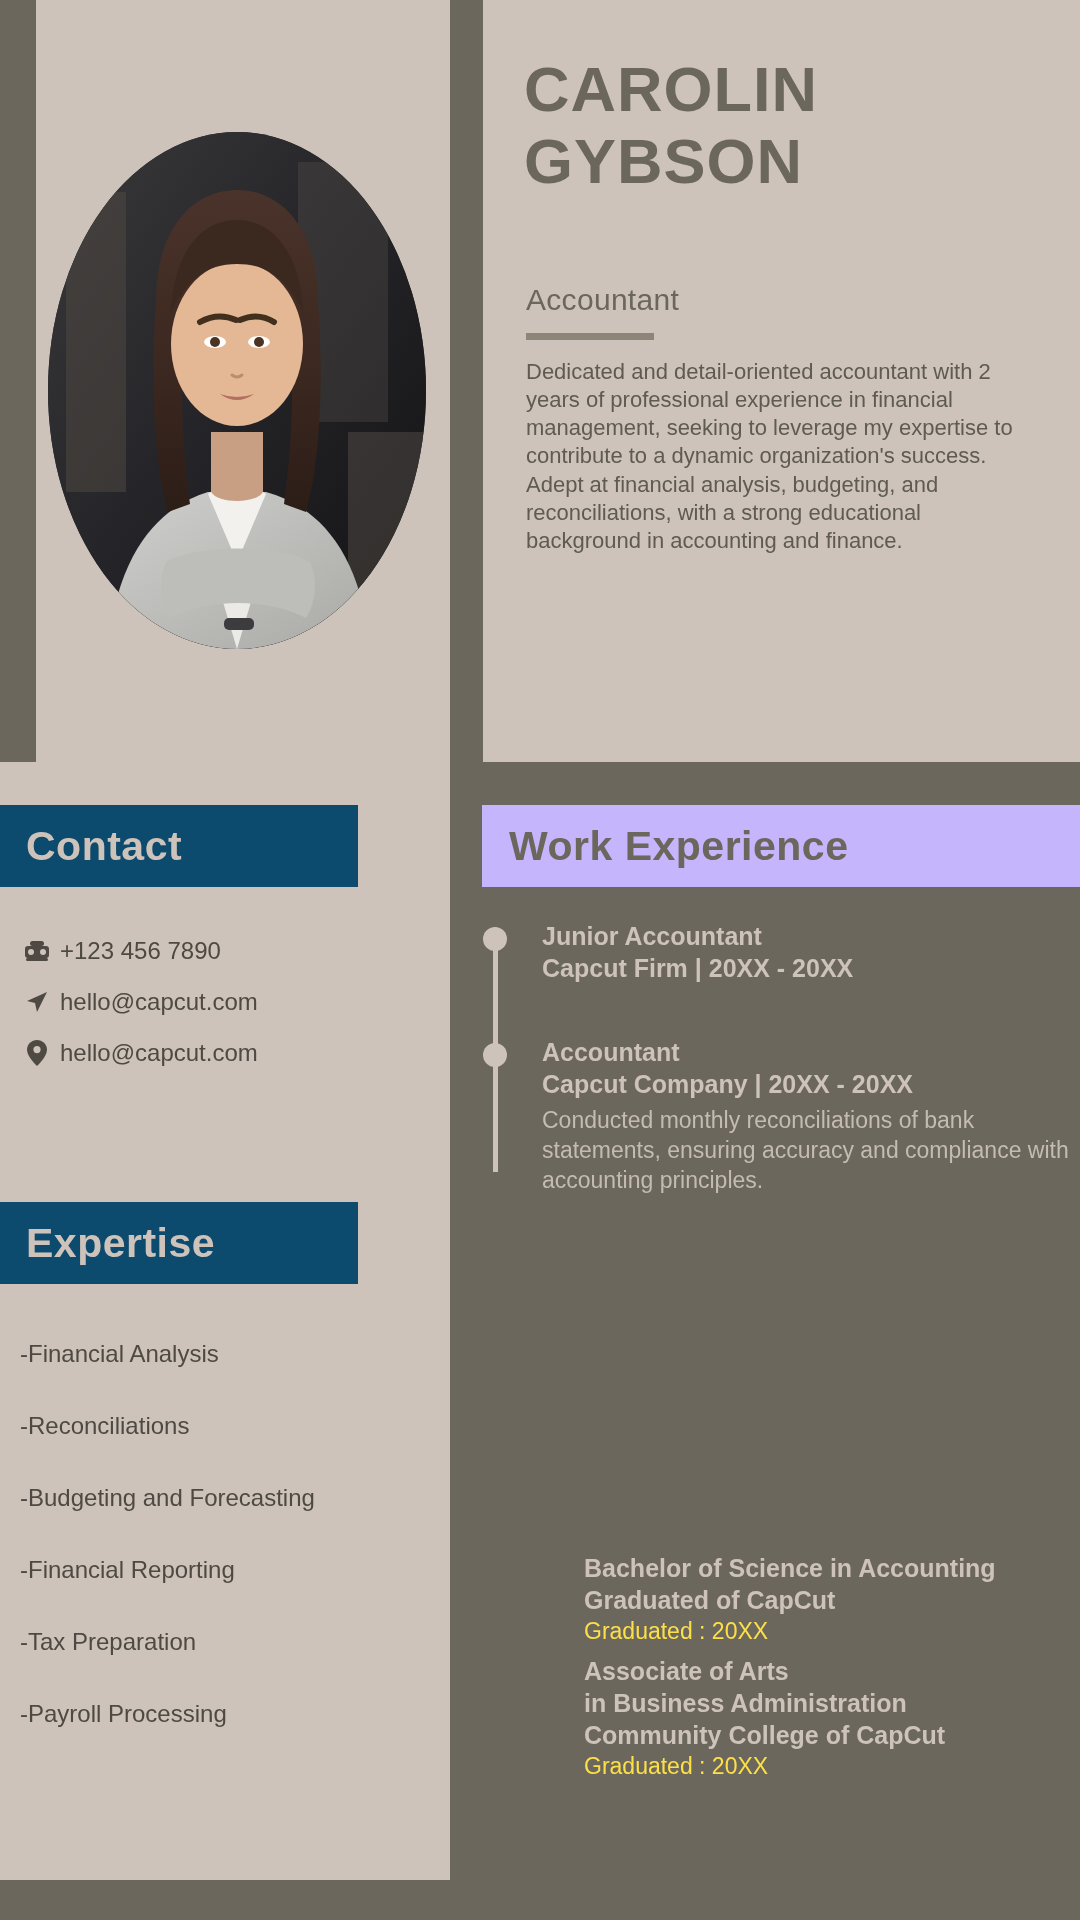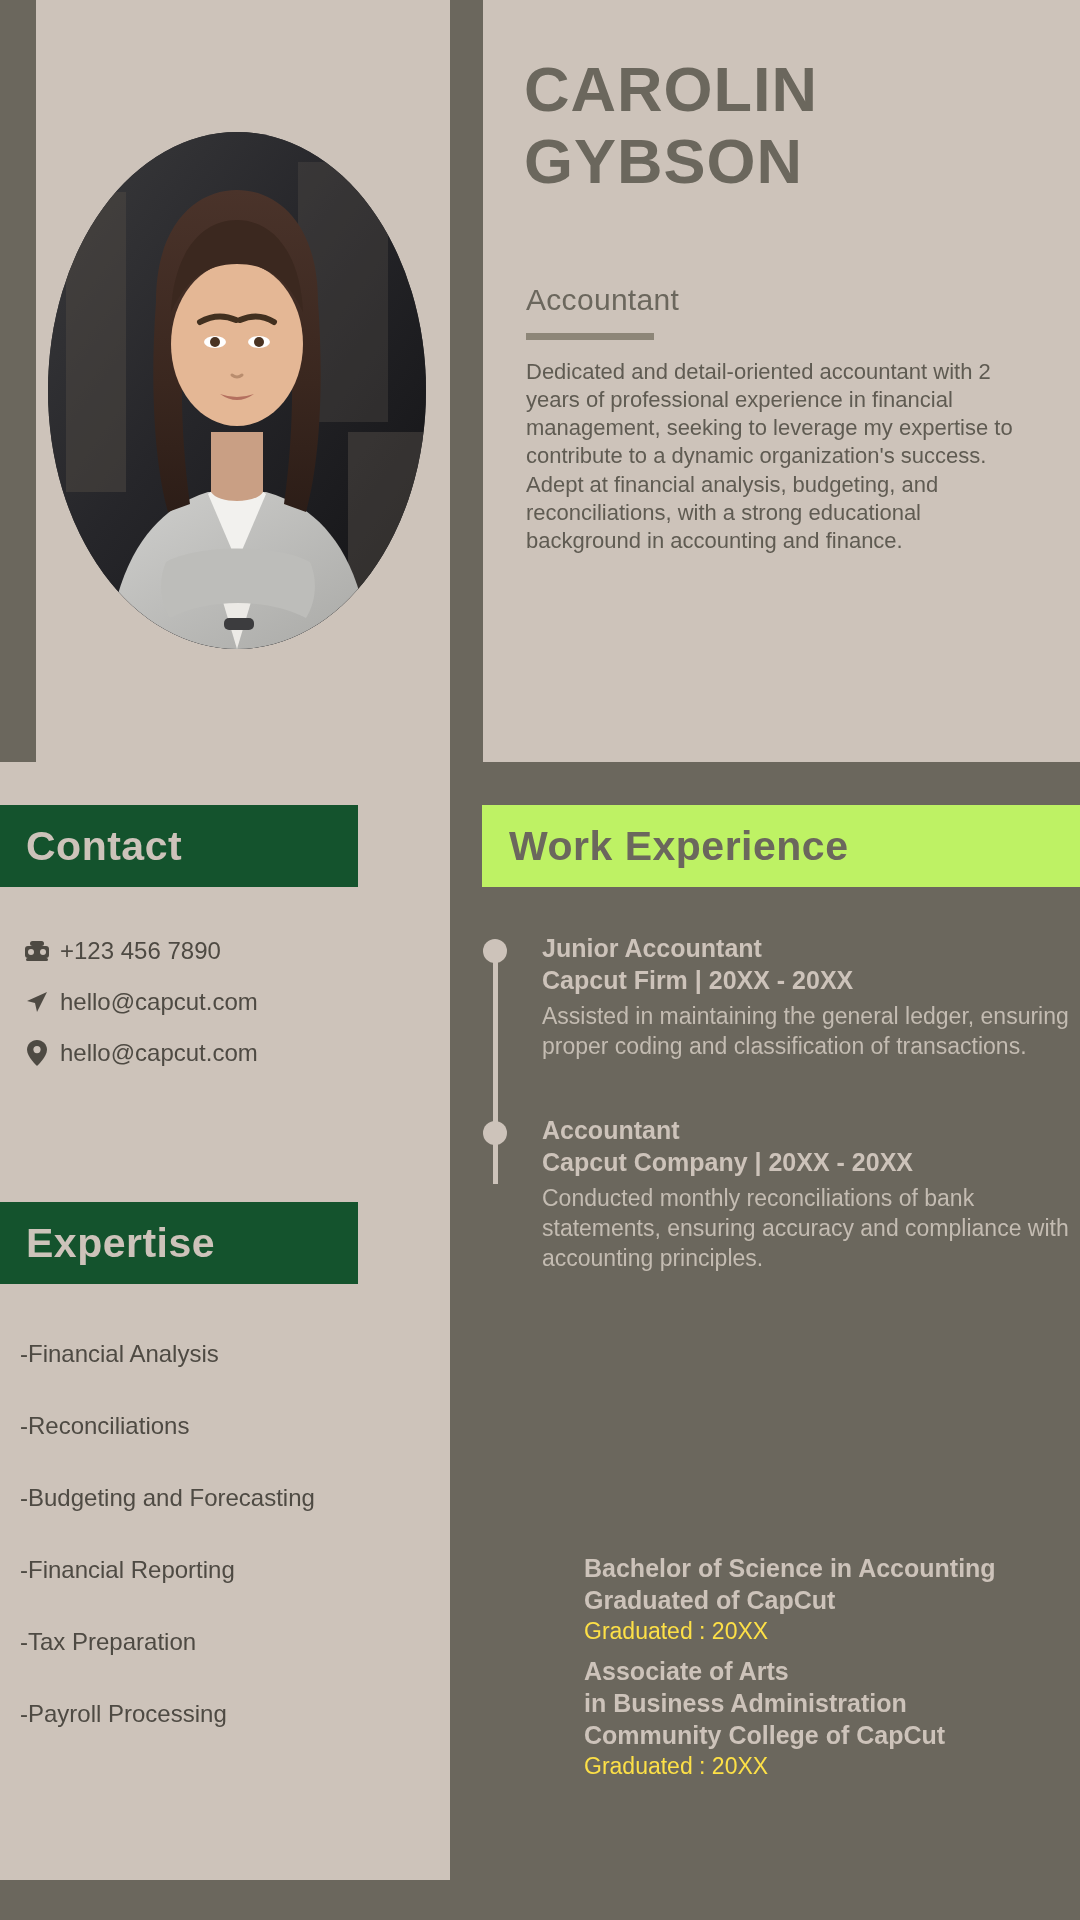--- a/index.html
+++ b/index.html
@@ -83,21 +83,21 @@
   .left-col {
     position: absolute;
     left: 0; top: 762px;
     width: 450px; height: 1158px;
     background: #cdc3ba;
   }
   .sec-head {
     position: absolute;
     left: 0;
     width: 358px; height: 82px;
-    background: #14532d;
+    background: #0c4a6e;
     display: flex;
     align-items: center;
   }
   .sec-head span {
     margin-left: 26px;
     font-size: 41px;
     font-weight: bold;
     color: #cdc3ba;
     letter-spacing: 0.5px;
   }
@@ -142,37 +142,37 @@
   .right-col {
     position: absolute;
     left: 450px; top: 762px;
     width: 630px; height: 1158px;
     background: #6b675d;
   }
   .rsec-head {
     position: absolute;
     left: 32px;
     width: 598px; height: 82px;
-    background: #bef264;
+    background: #c4b5fd;
     display: flex;
     align-items: center;
   }
   .rsec-head span {
     margin-left: 27px;
     font-size: 41px;
     font-weight: bold;
     color: #6b675d;
     letter-spacing: 0.5px;
   }
   #work-head { top: 43px; }
   #edu-head { top: 655px; }
 
   .timeline {
     position: absolute;
-    left: 32px; top: 170px;
+    left: 32px; top: 158px;
     width: 598px;
   }
   .tl-line {
     position: absolute;
     left: 11px; top: 12px;
     width: 5px; height: 240px;
     background: #cdc3ba;
   }
   .job { position: relative; padding-left: 60px; margin-bottom: 52px; }
   .job .dot {
@@ -356,21 +356,20 @@
       <span>Work Experience</span>
     </div>
 
     <div class="timeline">
       <div class="tl-line"></div>
 
       <div class="job">
         <span class="dot"></span>
         <div class="title">Junior Accountant</div>
         <div class="meta">Capcut Firm | 20XX - 20XX</div>
-        <div class="desc">Assisted in maintaining the general ledger, ensuring proper coding and classification of transactions.</div>
       </div>
 
       <div class="job">
         <span class="dot"></span>
         <div class="title">Accountant</div>
         <div class="meta">Capcut Company | 20XX - 20XX</div>
         <div class="desc">Conducted monthly reconciliations of bank statements, ensuring accuracy and compliance with accounting principles.</div>
       </div>
     </div>
 

